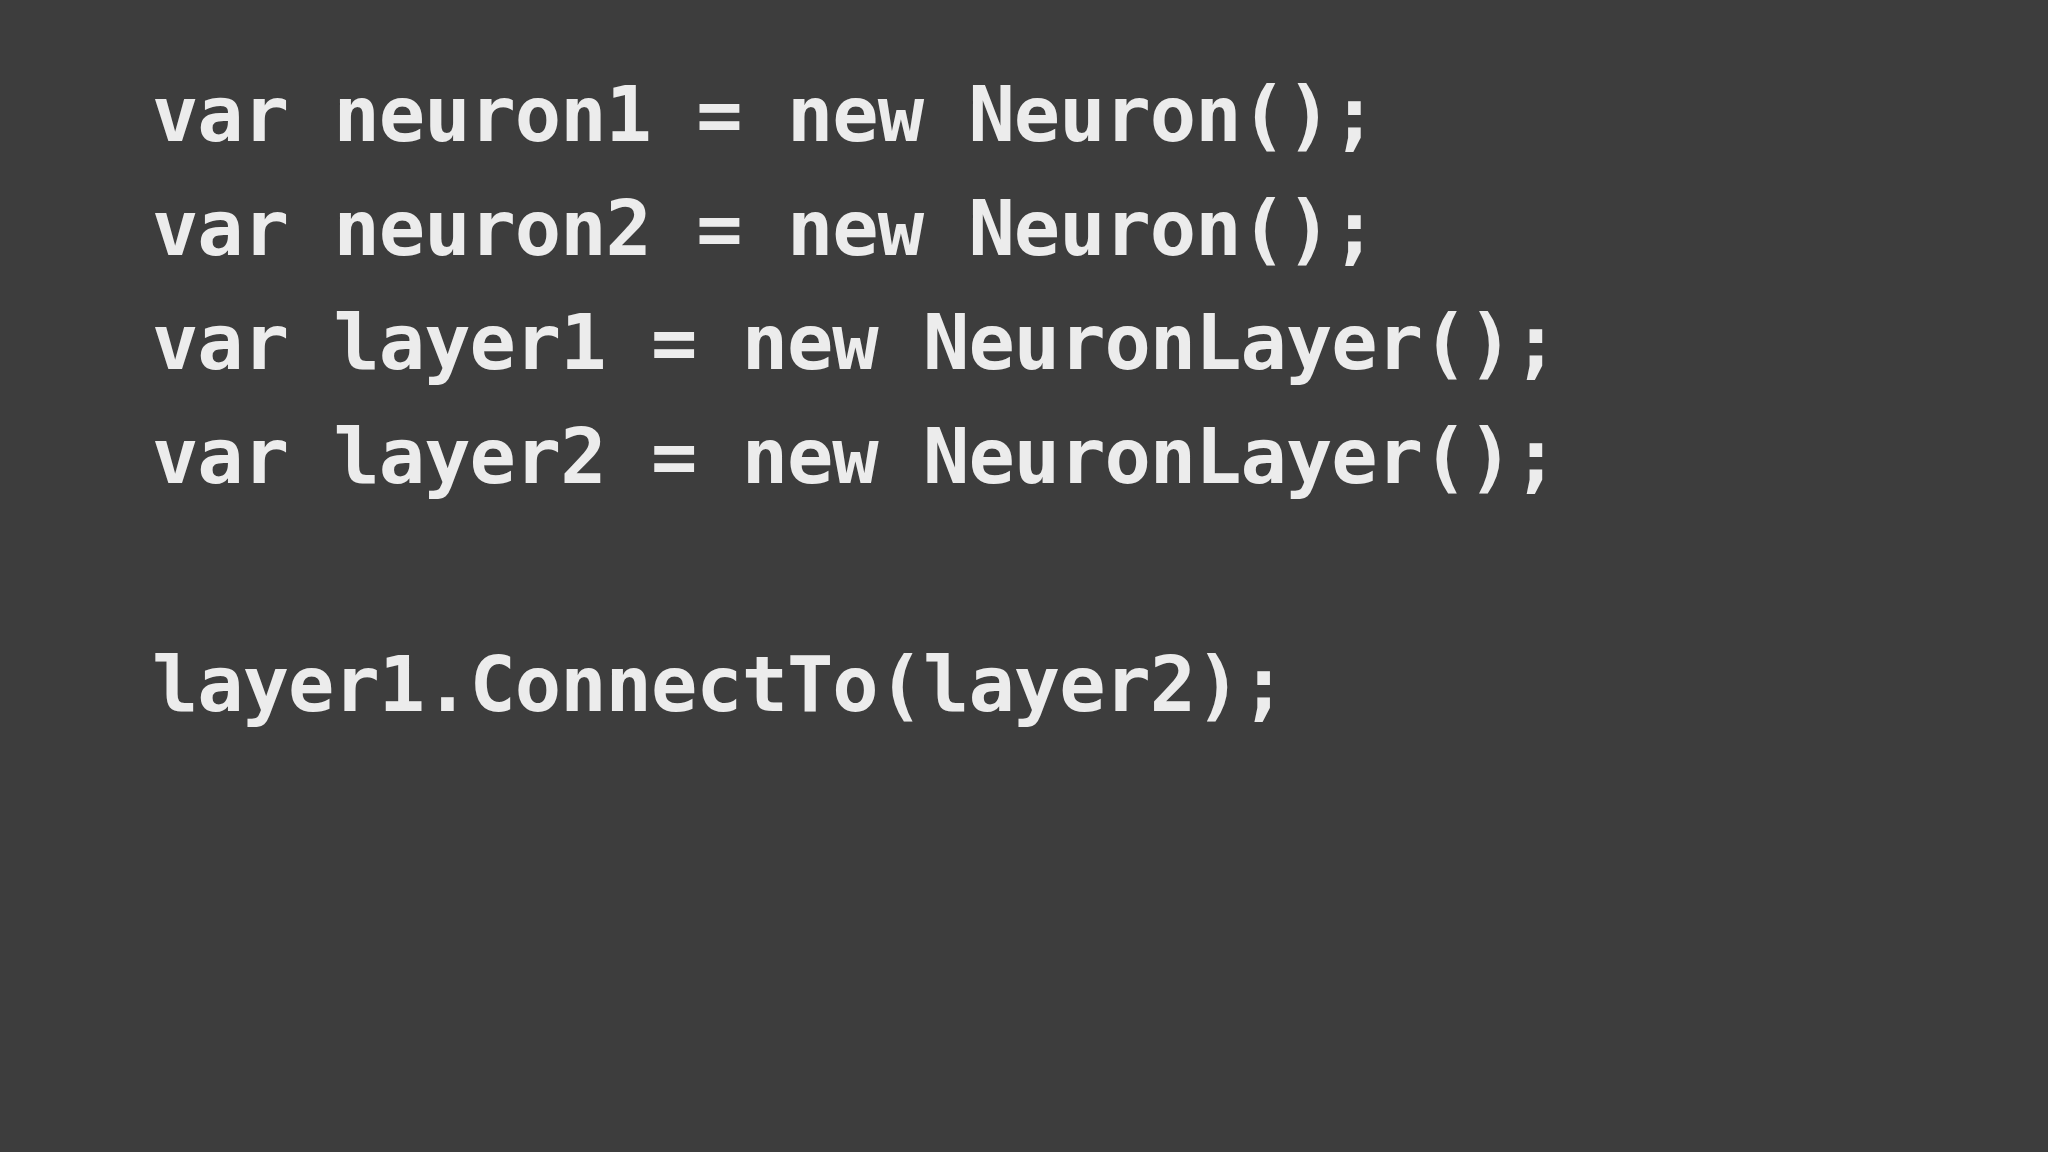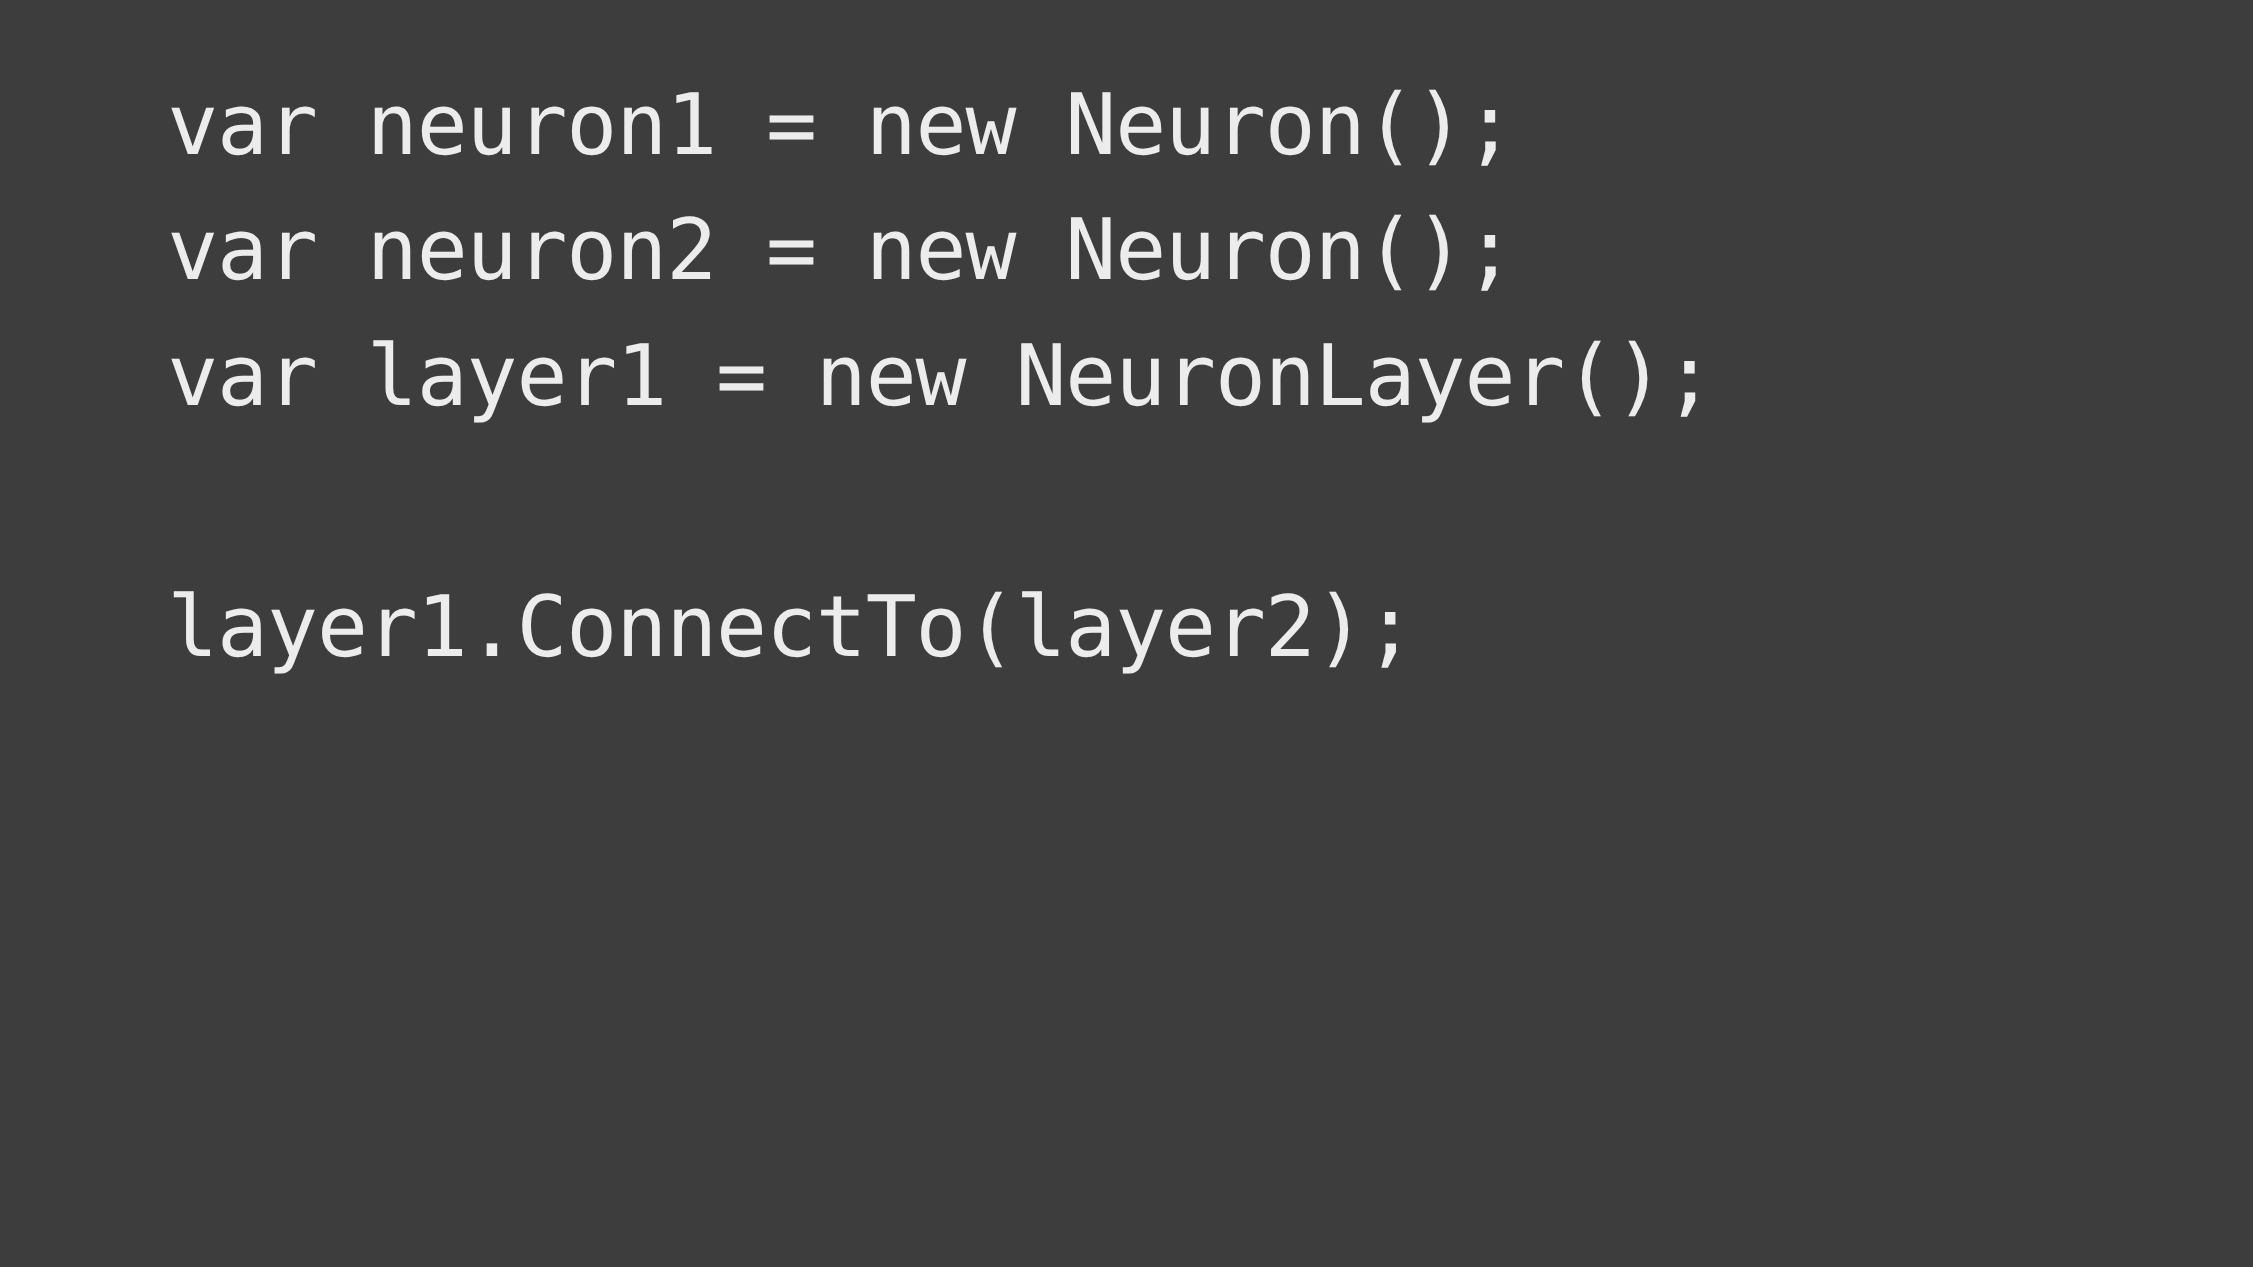--- a/index.html
+++ b/index.html
@@ -24,32 +24,33 @@
     top: 58px;
     width: 1760px;
   }
   .code-line {
     font-family: "DejaVu Sans Mono", "Liberation Mono", monospace;
     font-size: 77px;
     line-height: 114px;
     color: #ececec;
     white-space: pre;
     letter-spacing: -1.0px;
-    font-weight: 400;
+    font-weight: 700;
     text-rendering: optimizeLegibility;
     -webkit-font-smoothing: antialiased;
   }
   .code-line.blank {
     color: transparent;
   }
 </style>
 </head>
 <body>
 
 <div class="slide">
   <div class="code-block">
     <div class="code-line">var neuron1 = new Neuron();</div>
     <div class="code-line">var neuron2 = new Neuron();</div>
     <div class="code-line">var layer1 = new NeuronLayer();</div>
+    <div class="code-line">var layer2 = new NeuronLayer();</div>
     <div class="code-line blank"> </div>
     <div class="code-line">layer1.ConnectTo(layer2);</div>
   </div>
 </div>
 
 </body></html>

